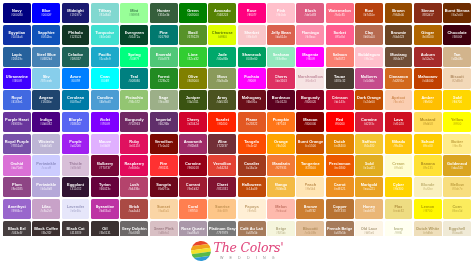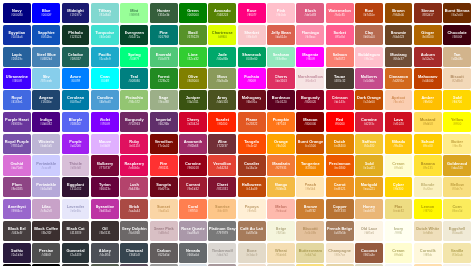--- a/index.html
+++ b/index.html
@@ -873,13 +873,28 @@
       <div class="swatch" style="background: rgb(239, 222, 205);"></div>
       <div class="swatch" style="background: rgb(232, 220, 200);"></div>
       <div class="swatch" style="background: rgb(248, 222, 126);"></div>
       <div class="swatch" style="background: rgb(229, 211, 165);"></div>
       <div class="swatch" style="background: rgb(220, 215, 193);"></div>
       <div class="swatch" style="background: rgb(245, 245, 245);"></div>
       <div class="swatch" style="background: rgb(255, 222, 173);"></div>
       <div class="swatch" style="background: rgb(247, 242, 237);"></div>
     </div>
 
+  <div id="footer">
+    <div id="logo">
+      <div id="logo-mark">
+          <span style="background: rgb(232, 69, 44);"></span>
+          <span style="background: rgb(240, 163, 29);"></span>
+          <span style="background: rgb(242, 224, 42);"></span>
+          <span style="background: rgb(88, 185, 74);"></span>
+          <span style="background: rgb(47, 154, 214);"></span>
+        </div>
+      <div id="logo-text">
+        <div id="logo-title" style="color: rgb(224, 69, 123);">The Colors'</div>
+        <div id="logo-sub">W E D D I N G</div>
+      </div>
+    </div>
+  </div>
 </div>
 
 </body></html>

